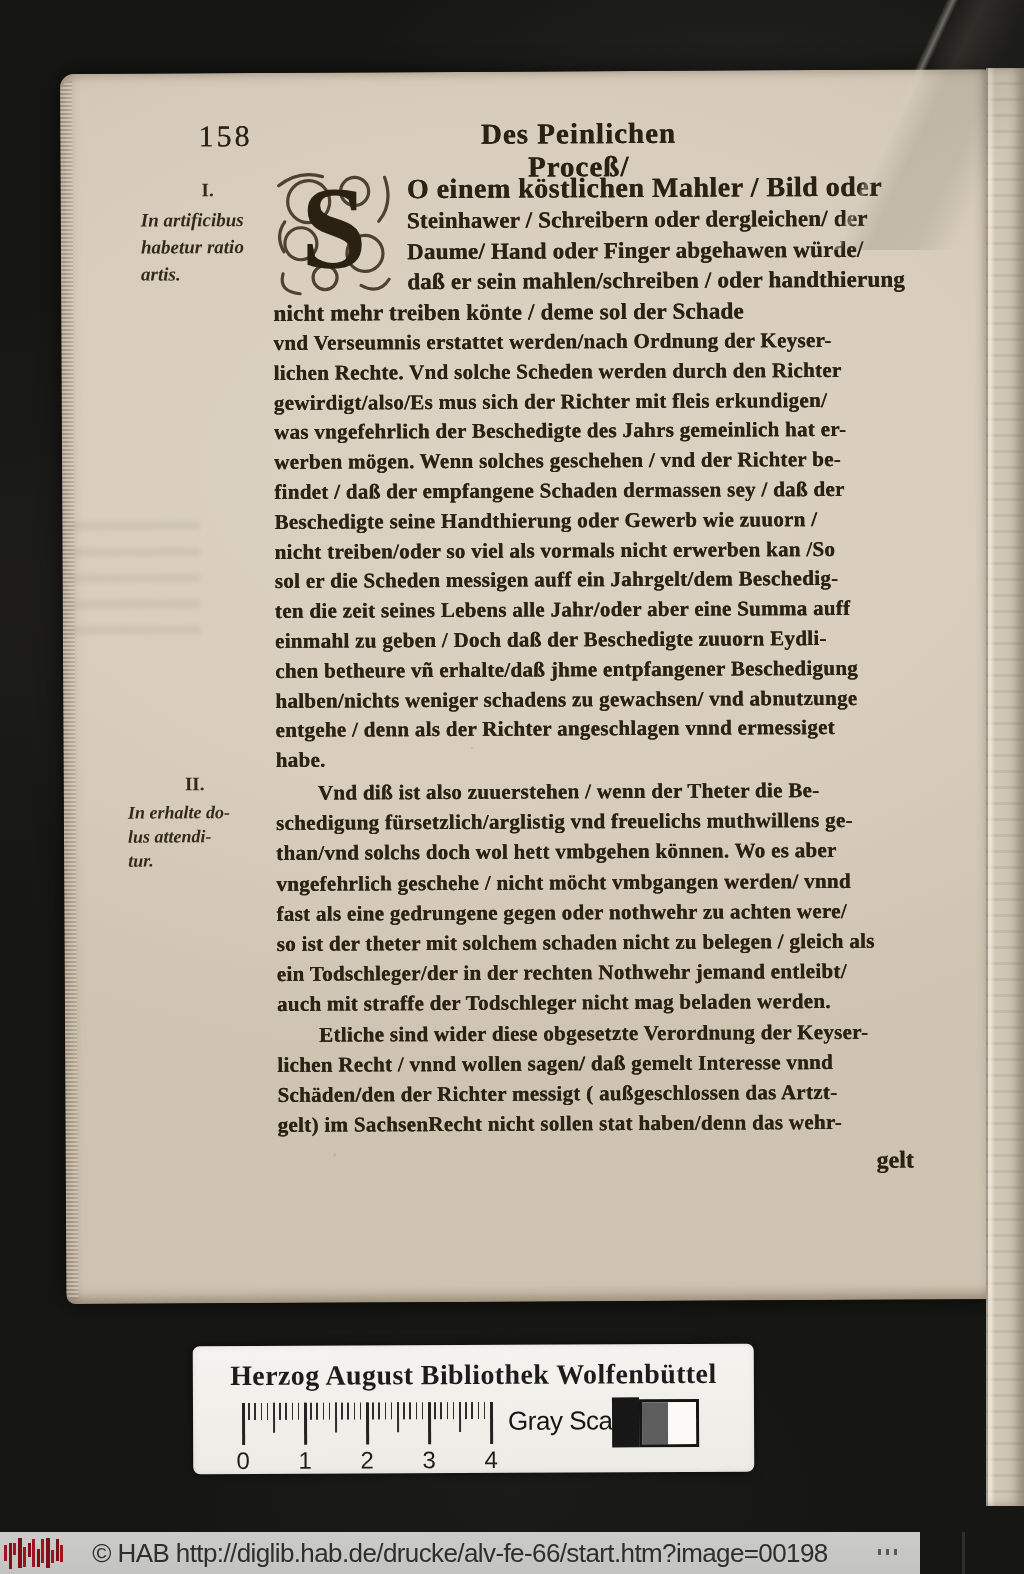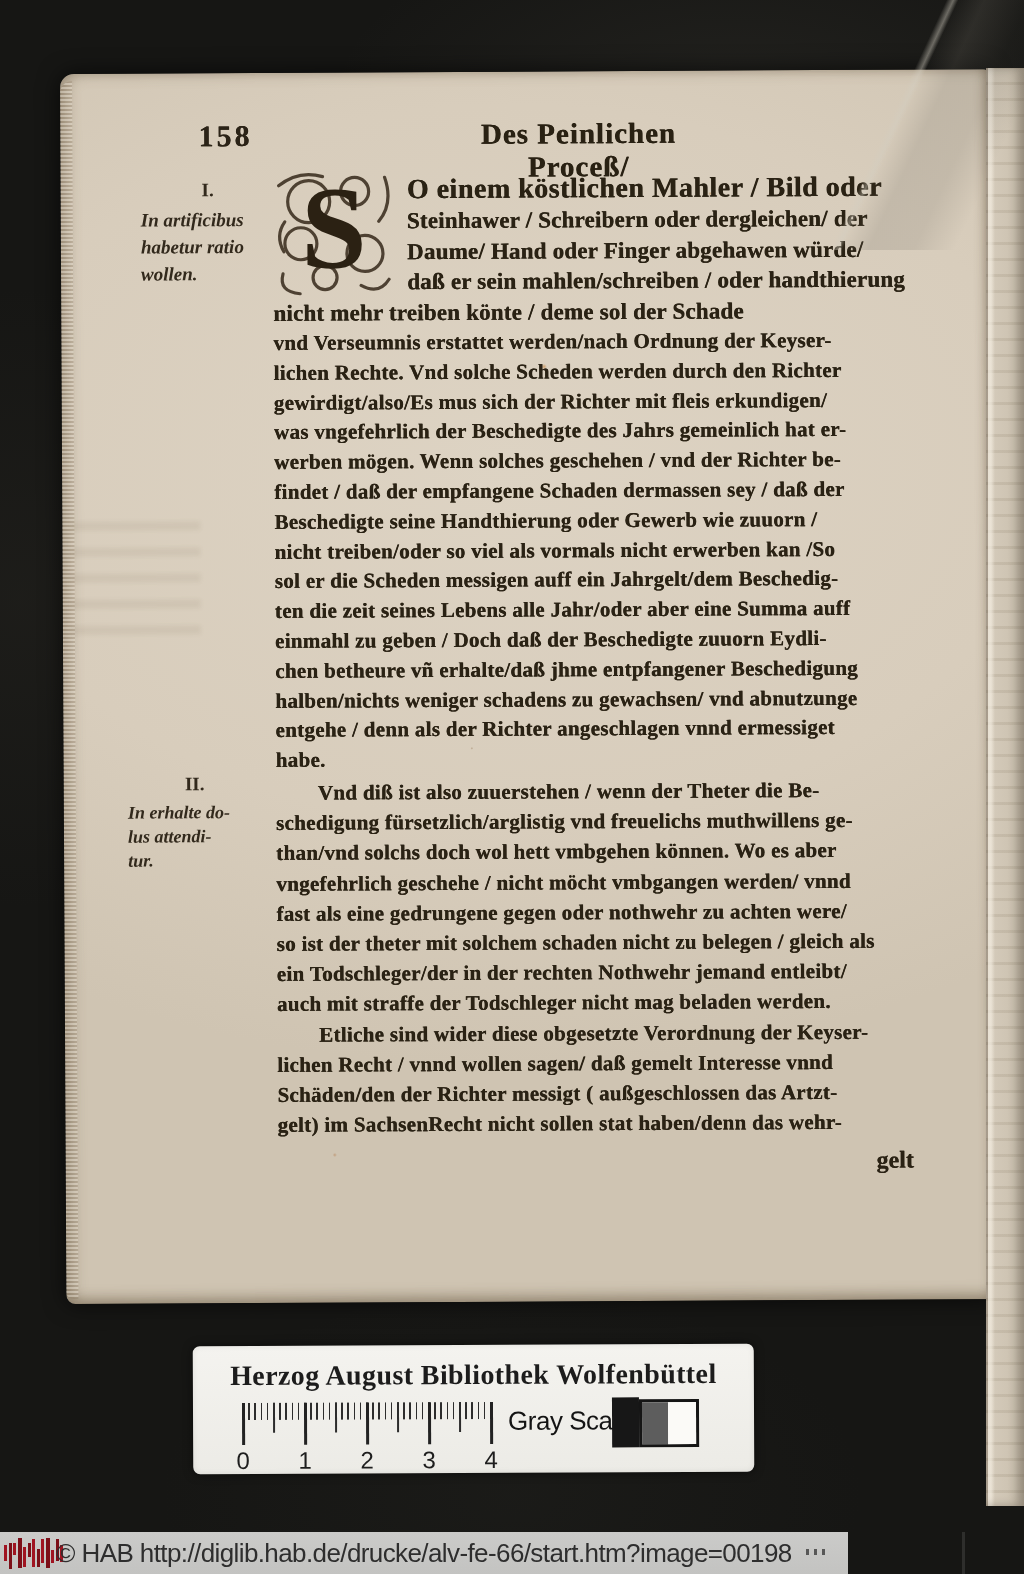--- a/index.html
+++ b/index.html
@@ -38,21 +38,21 @@
       rgba(122,102,76,.28) 0 2px, rgba(232,224,210,.55) 2px 4px);
   }
   .ghost-showthrough {
     position:absolute; left:8px; top:448px; width:130px; height:130px;
     opacity:.45; filter:blur(2px);
     background:repeating-linear-gradient(180deg,
       rgba(100,85,60,.18) 0 9px, transparent 9px 26px);
   }
   .page-number {
     position:absolute; left:138px; top:46px;
-    font-size:30px; font-weight:bold; letter-spacing:3px; color:#2b2317;
+    font-size:30px; font-weight:normal; letter-spacing:3px; color:#2b2317;
     text-shadow:.4px 0 0 #2b2317;
   }
   .running-header {
     position:absolute; left:368px; top:46px; width:300px; text-align:center;
     font-size:29px; font-weight:bold; letter-spacing:1px; color:#292113;
     text-shadow:.5px 0 0 #292113;
   }
   .margin-note { position:absolute; color:#32291c; }
   .margin-note .numeral {
     text-align:center; font-size:19px; font-weight:bold; margin-bottom:5px;
@@ -139,21 +139,21 @@
     letter-spacing:-0.5px;
   }
   .patches { position:absolute; left:419px; top:55px; display:flex; align-items:flex-start; }
   .patch-black { width:27px; height:50px; background:#171717; margin-top:-2px; }
   .patch-box { display:flex; border:3px solid #151515; height:48px; }
   .patch-gray { width:26px; height:42px; background:#5d5d5d; }
   .patch-white { width:28px; height:42px; background:#fbfaf7; }
 
   
   .footer-bar {
-    position:absolute; left:0; bottom:0; width:848px; height:42px;
+    position:absolute; left:0; bottom:0; width:920px; height:42px;
     background:linear-gradient(180deg,#cbcbc9,#c3c3c1);
   }
   .copyright {
     position:absolute; left:50%; top:50%; transform:translate(-50%,-50%);
     white-space:nowrap;
     font-family:"Liberation Sans", sans-serif; font-size:26px;
     letter-spacing:-0.6px; color:#2e2e2e;
   }
   .footer-streak {
     position:absolute; left:962px; top:0; width:3px; height:100%;
@@ -183,21 +183,21 @@
   <div class="page-edge-left"></div>
   <div class="ghost-showthrough"></div>
 
   <div class="page-number">158</div>
   <div class="running-header">Des Peinlichen Proceß/</div>
 
   <div class="margin-note note-1">
     <div class="numeral">I.</div>
     <div class="note-lines">In artificibus
 habetur ratio
-wollen.</div>
+artis.</div>
   </div>
 
   <div class="margin-note note-2">
     <div class="numeral">II.</div>
     <div class="note-lines">In erhalte do-
 lus attendi-
 tur.</div>
   </div>
 
   <div class="textblock">

